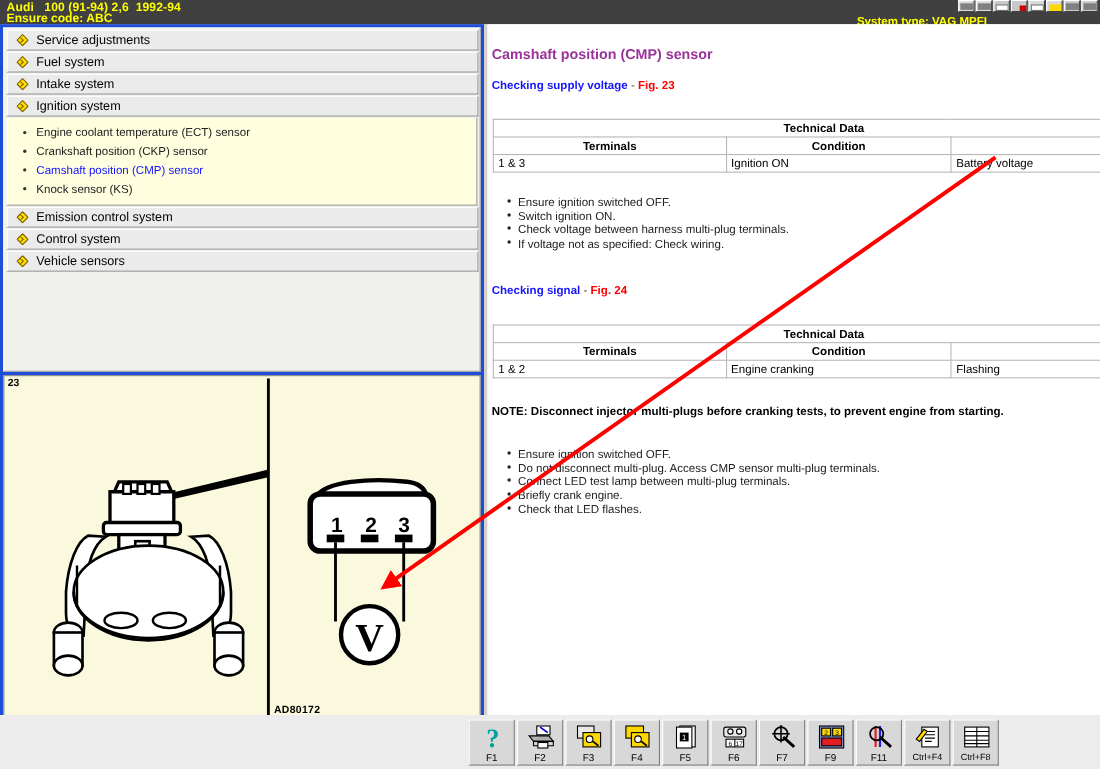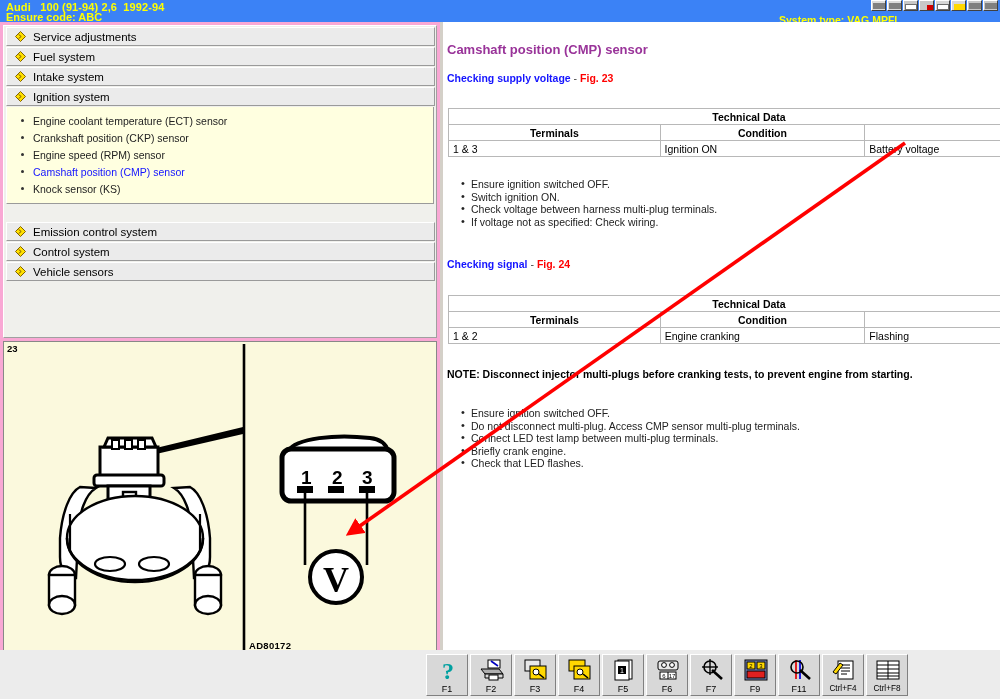--- a/index.html
+++ b/index.html
@@ -8,59 +8,59 @@
     width: 1000px; height: 699px;
     overflow: hidden;
     font-family: "Liberation Sans", sans-serif;
     background: #ffffff;
   }
   #app { position: relative; width: 1000px; height: 699px; background: #d4d0c8; }
 
   
   .titlebar {
     position: absolute; left: 0; top: 0; width: 1000px; height: 22px;
-    background: #3b82f6; color: #ffff00;
+    background: #404040; color: #ffff00;
     font-size: 11px; font-weight: bold;
   }
   .tb-line1 { position: absolute; left: 6px; top: 1px; white-space: pre; letter-spacing: .1px; }
   .tb-line2 { position: absolute; left: 6px; top: 11px; white-space: pre; }
   .tb-system { position: absolute; left: 779px; top: 14px; font-size: 10.5px; white-space: pre; }
   .winicons { position: absolute; right: 2px; top: 0px; height: 11px; display: flex; gap: 1px; overflow: hidden; }
   .winicon { width: 15px; height: 11px; background: #c0c0c0; border: 1px solid #ffffff;
              border-right-color:#404040; border-bottom-color:#404040; position: relative; overflow:hidden; }
   .wi-a { background:#dcdcdc; }
   .wi-b { background:#d8d8d8; }
   .wi-c { background:#c8c8c8; }
   .wi-red { position:absolute; right:0; bottom:0; width:6px; height:5px; background:#d00000; }
   .wi-yel { position:absolute; left:2px; bottom:0; width:11px; height:6px; background:#ffd800; }
   .wi-dk  { position:absolute; left:1px; top:2px; width:12px; height:6px; background:#808080; }
   .wi-wh  { position:absolute; left:1px; top:3px; width:12px; height:6px; background:#ffffff; border:1px solid #707070;}
 
   
   .leftpane {
     position: absolute; left: 0px; top: 22px; width: 440px; height: 628px;
-    background: #f9a8d4;
+    background: #1d4ed8;
   }
   .tree { position: absolute; left: 3px; top: 3px; width: 434px; height: 313px;
           background: #f0f0ec; border: 1px solid #a0a0a0; border-top-color:#ffffff; border-left-color:#ffffff; }
   .node {
     position: relative; height: 19px; margin: 1px 1px 1px 2px;
     background: #ebebeb;
     border-top: 1px solid #ffffff; border-left: 1px solid #ffffff;
     border-bottom: 1px solid #9a9a9a; border-right: 1px solid #9a9a9a;
     display: flex; align-items: center;
   }
   .node .diamond {
     width: 11px; height: 11px; margin-left: 8px; margin-right: 7px; position: relative; flex: none;
   }
   .node .diamond svg { display: block; }
   .node-label { font-size: 11.5px; color: #000000; font-weight: normal; }
 
   .children {
-    margin: 0 2px 18px 2px; background: #ffffe0;
+    margin: 0 2px 1px 2px; background: #ffffe0;
     border-left: 1px solid #ffffff; border-right: 1px solid #9a9a9a; border-bottom: 1px solid #9a9a9a;
     padding: 5px 0 6px 0;
   }
   .child { height: 17px; display: flex; align-items: center; padding-left: 14px; }
   .child .bullet { width: 3px; height: 3px; background: #333; border-radius: 50%; margin-right: 9px; flex: none; }
   .child-label { font-size: 10.5px; color: #222222; }
   .child-label.sel { color: #1414ff; }
 
   
   .figpanel {
@@ -206,24 +206,20 @@
 
 
       <div class="children">
         <div class="child">
           <span class="bullet"></span>
           <span class="child-label">Engine coolant temperature (ECT) sensor</span>
         </div>
         <div class="child">
           <span class="bullet"></span>
           <span class="child-label">Crankshaft position (CKP) sensor</span>
-        </div>
-        <div class="child">
-          <span class="bullet"></span>
-          <span class="child-label">Engine speed (RPM) sensor</span>
         </div>
         <div class="child">
           <span class="bullet"></span>
           <span class="child-label sel">Camshaft position (CMP) sensor</span>
         </div>
         <div class="child">
           <span class="bullet"></span>
           <span class="child-label">Knock sensor (KS)</span>
         </div>
       </div>

